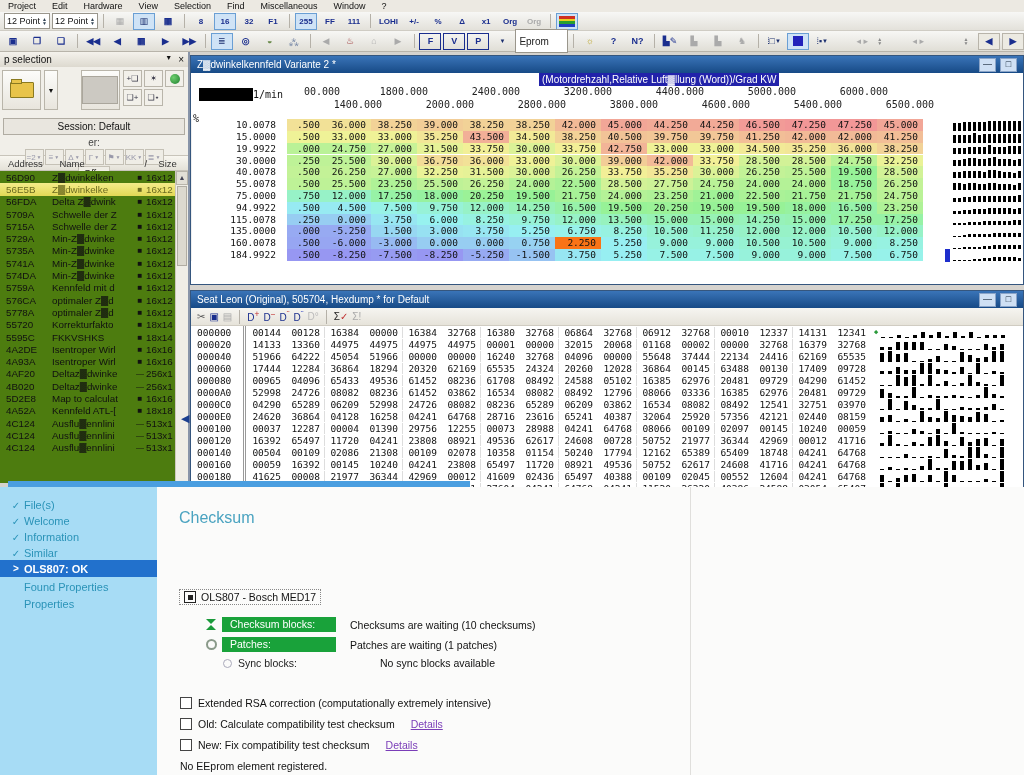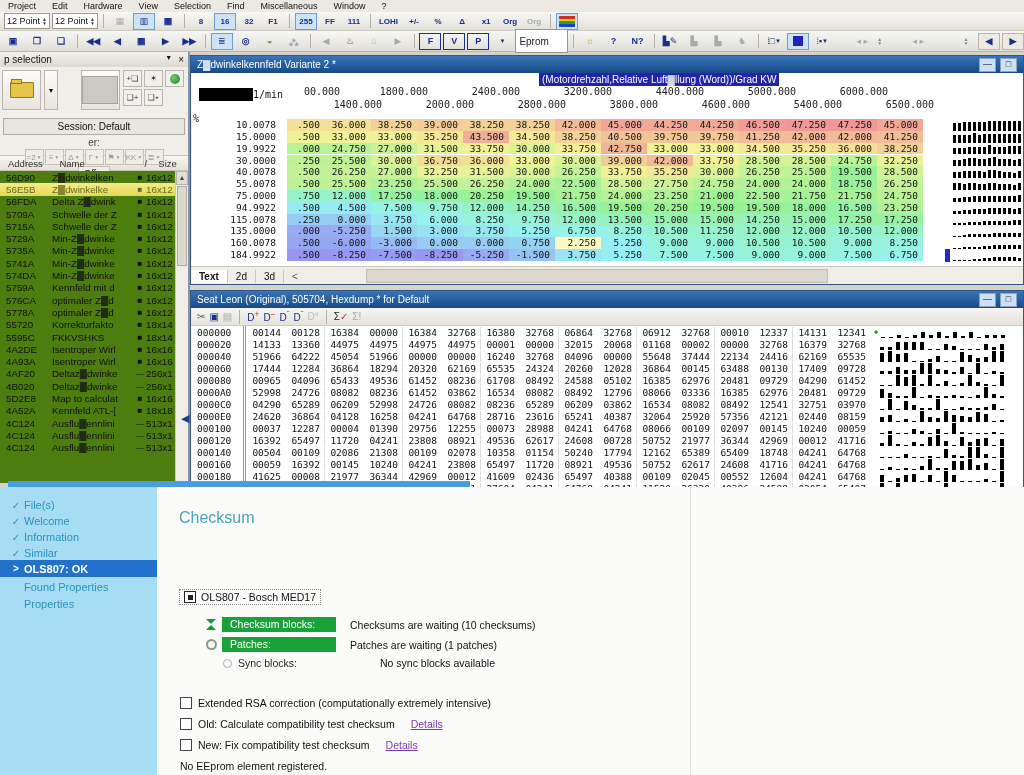--- a/index.html
+++ b/index.html
@@ -636,21 +636,21 @@
         </div>
         <div class="mrow">
           <span class="mlabel">160.0078</span>
           <span class="msep"></span>
           <span class="mcell" style="width: 38px; background: rgb(151, 166, 242);">.500</span>
           <span class="mcell" style="width: 46px; background: rgb(151, 166, 242);">-6.000</span>
           <span class="mcell" style="width: 46px; background: rgb(151, 186, 242);">-3.000</span>
           <span class="mcell" style="width: 46px; background: rgb(151, 205, 242);">0.000</span>
           <span class="mcell" style="width: 46px; background: rgb(151, 205, 242);">0.000</span>
           <span class="mcell" style="width: 46px; background: rgb(151, 210, 242);">0.750</span>
-          <span class="mcell" style="width: 46px; background: #fef9c3;">2.250</span>
+          <span class="mcell" style="width: 46px; background: #f97316;">2.250</span>
           <span class="mcell" style="width: 46px; background: rgb(151, 239, 242);">5.250</span>
           <span class="mcell" style="width: 46px; background: rgb(151, 242, 219);">9.000</span>
           <span class="mcell" style="width: 46px; background: rgb(151, 242, 219);">9.000</span>
           <span class="mcell" style="width: 46px; background: rgb(151, 242, 210);">10.500</span>
           <span class="mcell" style="width: 46px; background: rgb(151, 242, 210);">10.500</span>
           <span class="mcell" style="width: 46px; background: rgb(151, 242, 219);">9.000</span>
           <span class="mcell" style="width: 46px; background: rgb(151, 242, 225);">8.250</span>
         </div>
         <div class="mrow">
           <span class="mlabel">184.9922</span>
@@ -859,27 +859,20 @@
           <span class="bar" style="height: 3.2px;"></span>
           <span class="bar" style="height: 3.6px;"></span>
           <span class="bar" style="height: 3.6px;"></span>
           <span class="bar" style="height: 3.8px;"></span>
           <span class="bar" style="height: 3.8px;"></span>
           <span class="bar" style="height: 3.6px;"></span>
           <span class="bar" style="height: 3.4px;"></span>
         </div>
       </div>
     <div id="map-bluebar"></div>
-    <div id="map-tabs">
-        <span class="mtab active">Text</span>
-        <span class="mtab">2d</span>
-        <span class="mtab">3d</span>
-        <span style="padding: 0px 8px; color: rgb(85, 85, 85);">&lt;</span>
-        <div id="map-hscroll"></div>
-      </div>
   </div>
 </div>
 
 <div id="hexwin" class="abs">
   <div class="titlebar">
     <span>Seat Leon (Original), 505704, Hexdump * for Default</span>
     <span class="tb-btns">
       <span class="wbtn">—</span>
       <span class="wbtn">□</span>
     </span>

